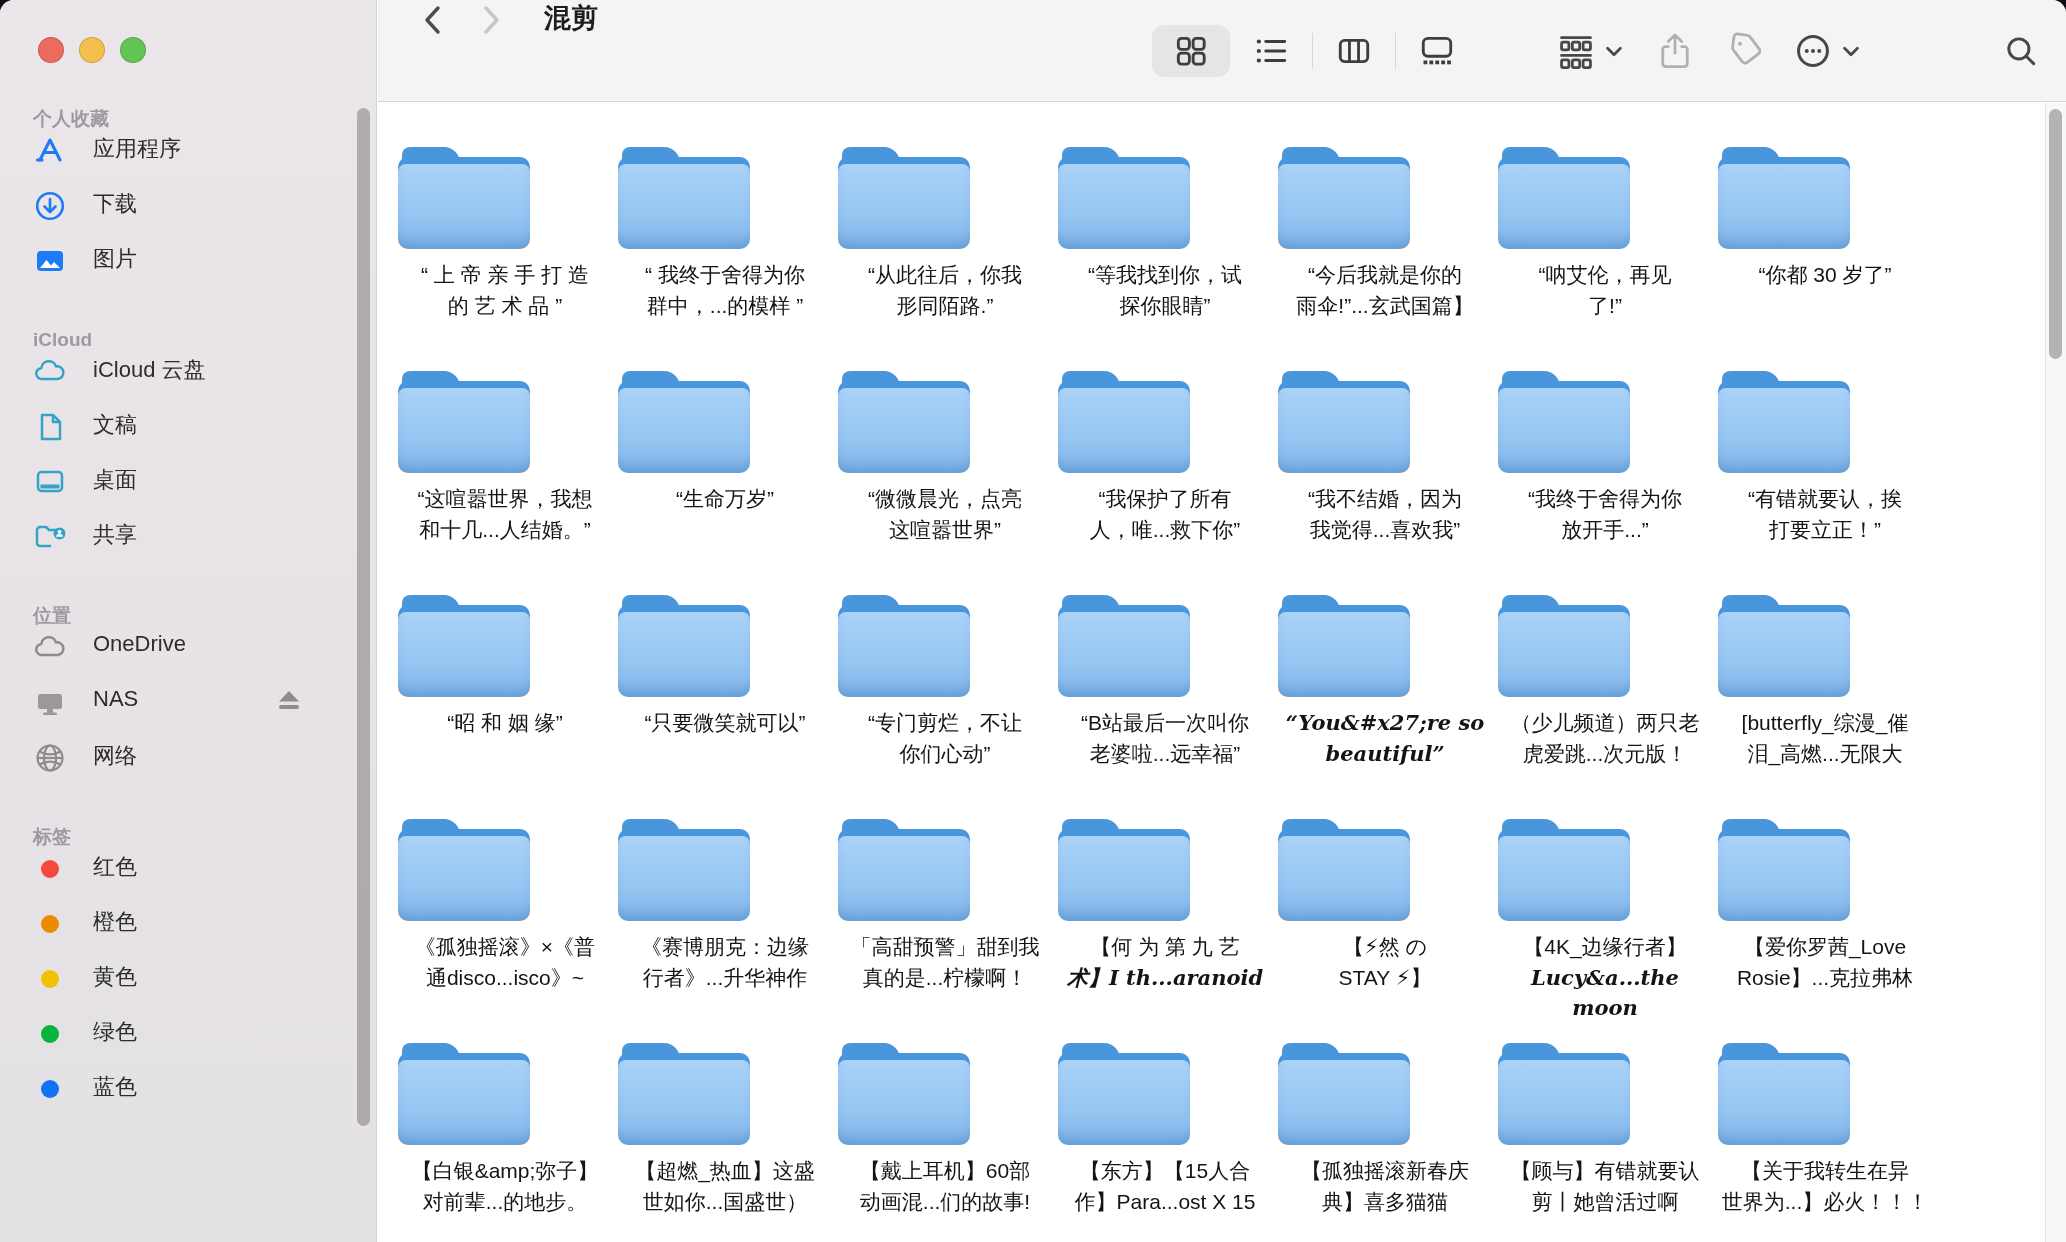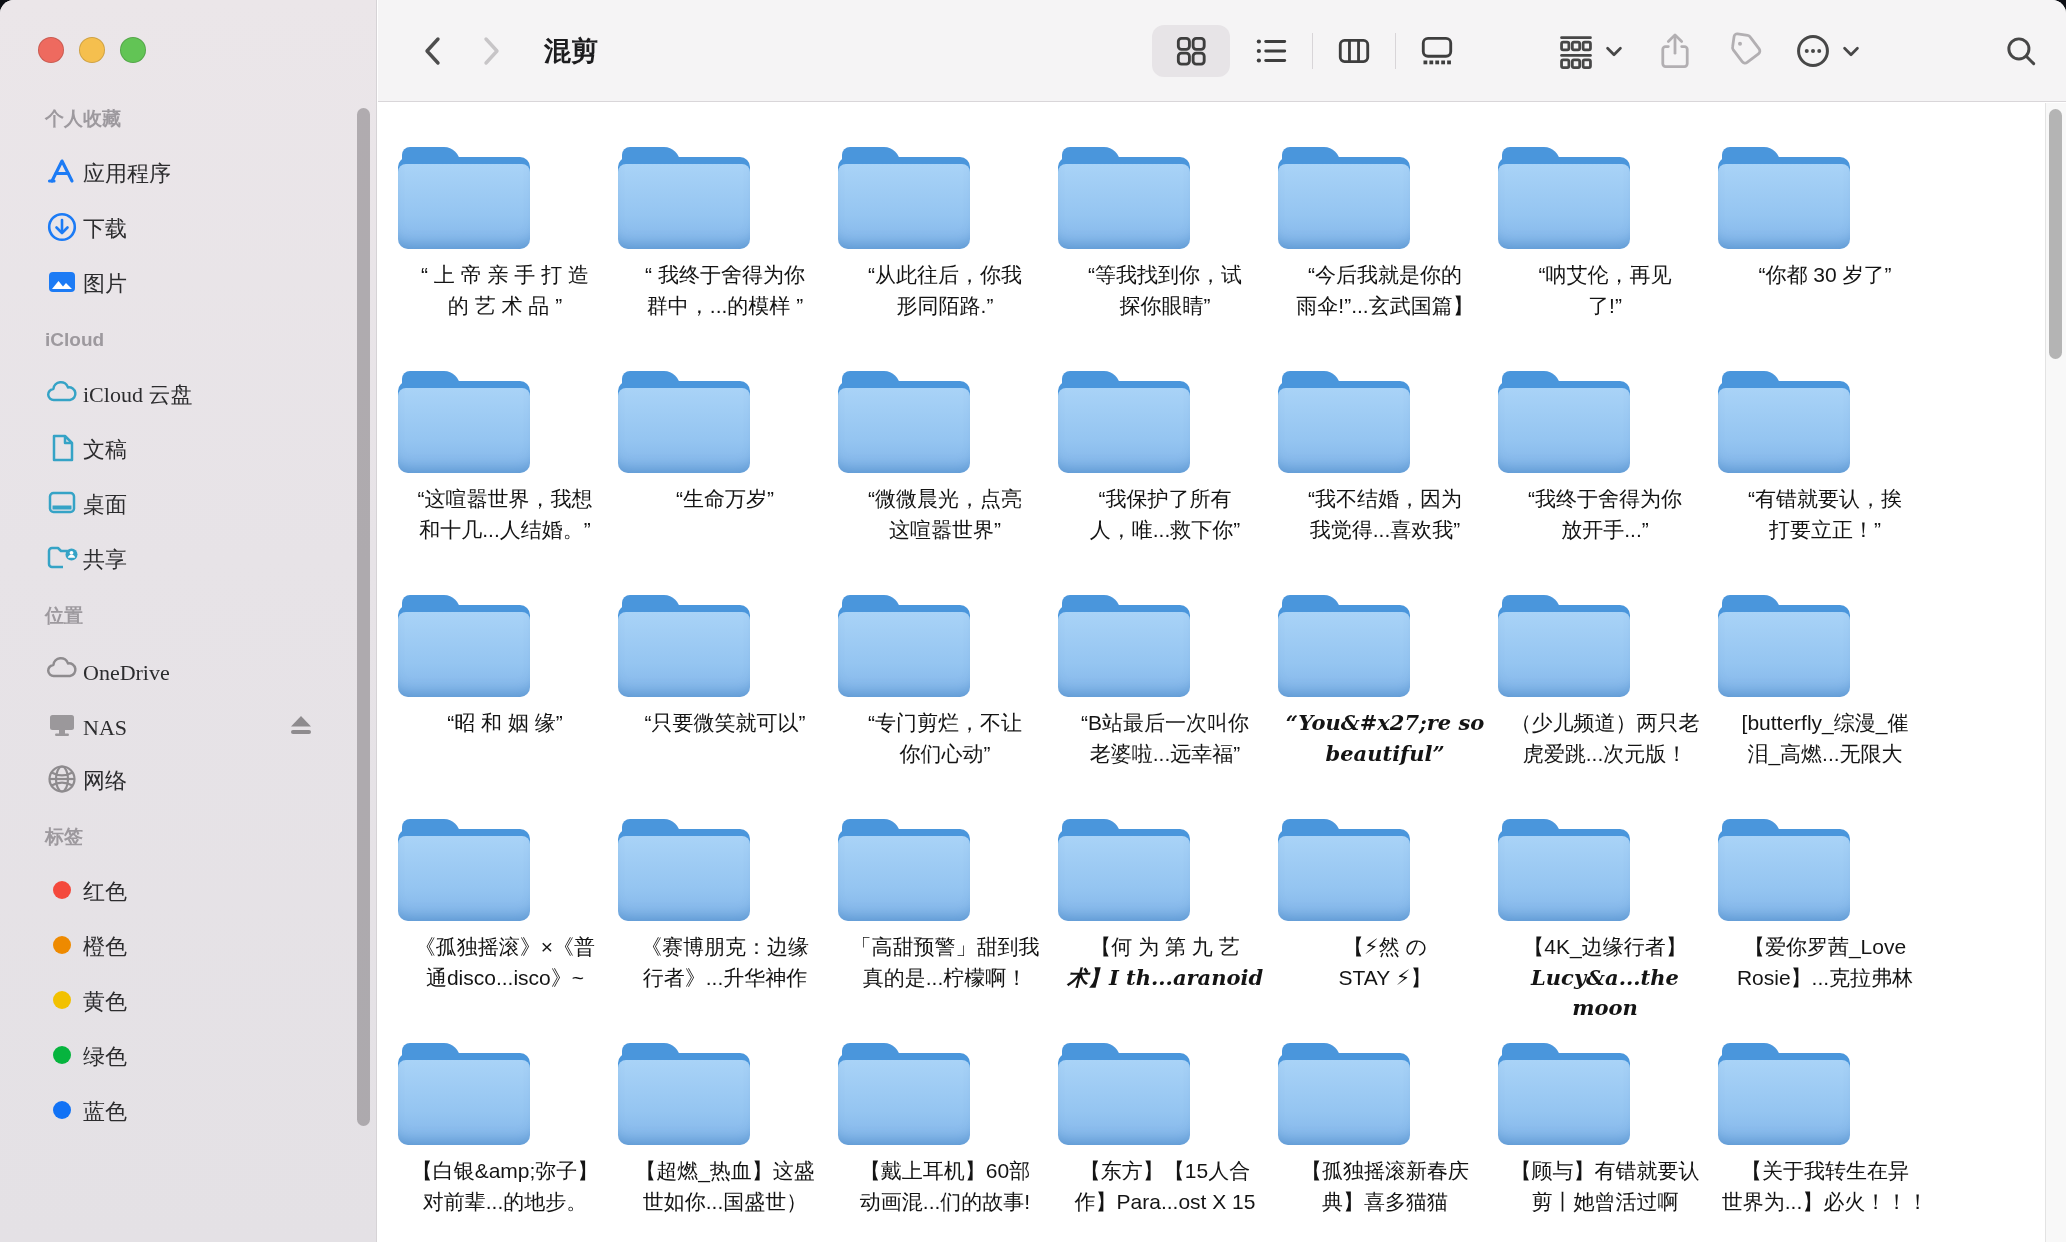--- a/index.html
+++ b/index.html
@@ -10,33 +10,33 @@
 
   
   .sidebar{position:absolute;left:0;top:0;width:377px;height:100%;
            background:linear-gradient(180deg,#ebe6e9 0%,#e7e3e7 45%,#e4e1e5 100%);
            border-right:1px solid #d6d3d6;}
   .traffic{position:absolute;left:38px;top:37px;display:flex;gap:15px;}
   .tl{width:26px;height:26px;border-radius:50%;border:1px solid rgba(0,0,0,.15);}
   .tl.red{background:#ee6a5f;} .tl.yellow{background:#f5bf4e;} .tl.green{background:#62c455;}
   .sb-scroll{position:absolute;right:6px;top:108px;width:13px;height:1018px;border-radius:7px;
              background:rgba(128,124,128,.55);}
-  .sb-content{position:absolute;left:12px;top:104px;width:100%;padding:0 20px 0 33px;}
+  .sb-content{position:absolute;left:0;top:104px;width:100%;padding:0 20px 0 33px;}
   .sb-header{height:30px;display:flex;align-items:center;font-size:19px;font-weight:700;color:#9d999e;}
-  .sb-item{height:55px;display:flex;align-items:flex-end;gap:4px;border-radius:10px;font-family:Liberation Serif, serif;}
+  .sb-item{height:55px;display:flex;align-items:flex-start;gap:26px;border-radius:10px;}
   .sb-item .slabel{font-size:22px;color:#2c2c2e;white-space:nowrap;}
   .sicon{width:34px;height:34px;display:flex;align-items:center;justify-content:center;flex:0 0 34px;}
   .dot{width:18px;height:18px;border-radius:50%;margin:0 8px;}
   .sb-section{margin-bottom:26px;}
   .eject{margin-left:auto;margin-right:52px;display:flex;align-items:center;}
 
   
   .toolbar{position:absolute;left:378px;top:0;right:0;height:102px;background:#f5f4f5;
            border-bottom:1px solid #d9d6d9;}
-  .tb-left{position:absolute;left:40px;top:0;height:100%;display:flex;align-items:center;}
+  .tb-left{position:absolute;left:40px;top:0;height:100%;display:flex;align-items:flex-start;}
   .nav-btn{width:30px;height:40px;display:flex;align-items:center;justify-content:center;}
   .title{margin-left:38px;font-size:27px;font-weight:700;color:#1d1d1f;}
   .tb-views{position:absolute;left:774px;top:24px;height:54px;display:flex;align-items:center;}
   .seg{height:52px;display:flex;align-items:center;justify-content:center;}
   .seg.sel{width:78px;background:#e7e4e7;border-radius:12px;}
   .seg.plain{width:82px;}
   .seg-sep{width:1px;height:36px;background:#d8d5d8;}
   .tb-actions{position:absolute;left:1178px;top:24px;height:54px;display:flex;align-items:center;}
   .act{display:flex;align-items:center;gap:7px;}
   .sp28{width:30px;} .sp24{width:28px;}

